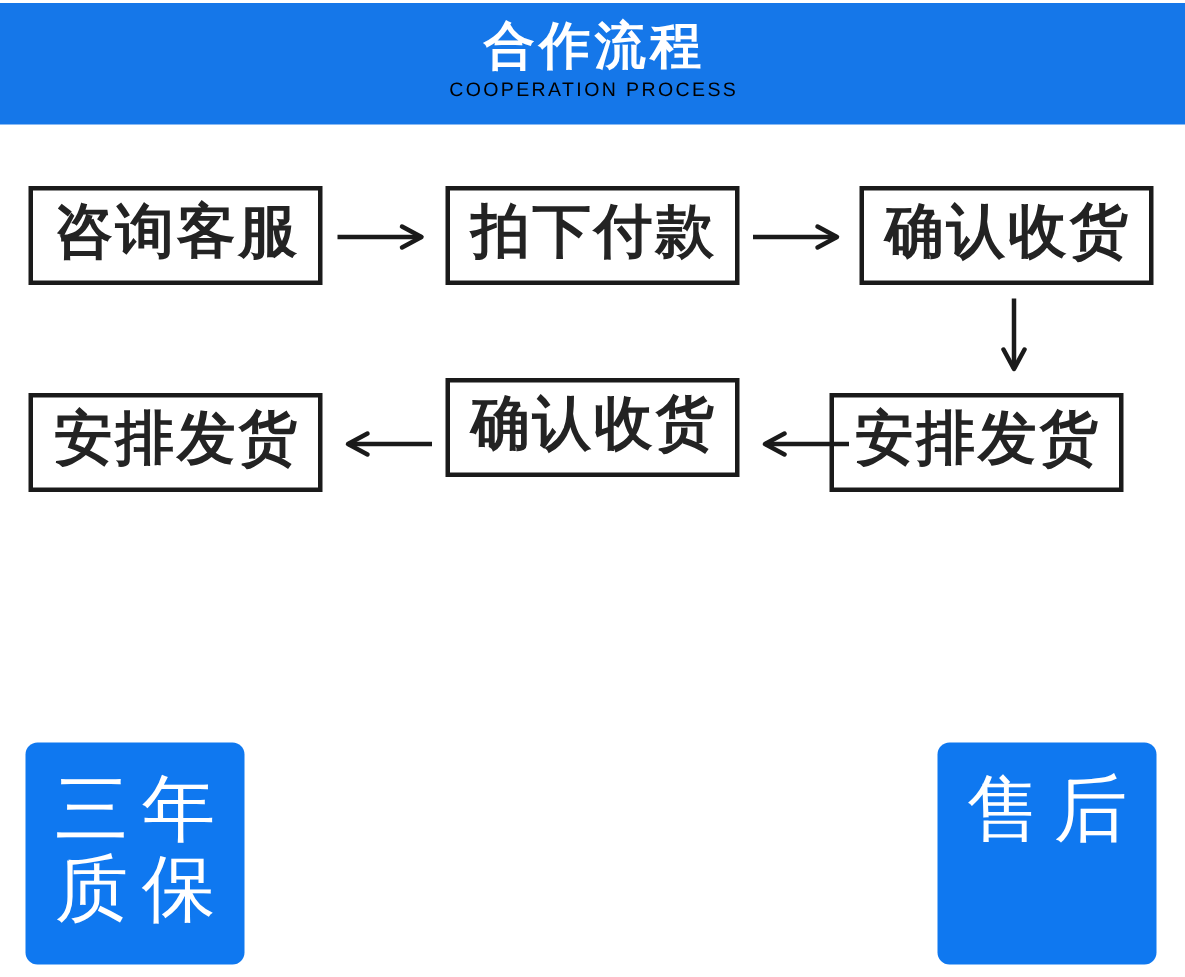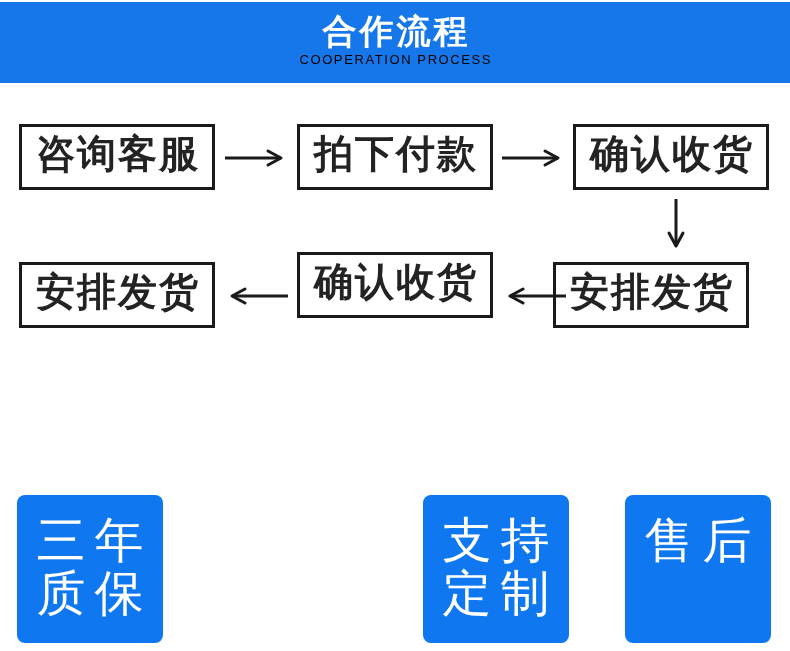--- a/index.html
+++ b/index.html
@@ -144,21 +144,17 @@
     <line x1="502" y1="158" x2="558" y2="158" stroke="#1a1a1a" stroke-width="3" marker-end="url(#chev)"></line>
     <line x1="676" y1="199" x2="676" y2="246" stroke="#1a1a1a" stroke-width="3" marker-end="url(#chev)"></line>
     <line x1="566" y1="296" x2="510" y2="296" stroke="#1a1a1a" stroke-width="3" marker-end="url(#chev)"></line>
     <line x1="288" y1="296" x2="232" y2="296" stroke="#1a1a1a" stroke-width="3" marker-end="url(#chev)"></line>
   </svg>
 
   <div class="badge bpos-1">
     <div class="badge-line">三年</div>
     <div class="badge-line">质保</div>
   </div>
-  <div class="badge bpos-3">
-    <div class="badge-line">支持</div>
-    <div class="badge-line">定制</div>
-  </div>
   <div class="badge bpos-4">
     <div class="badge-line">售后</div>
   </div>
 
 </div>
 
 </body></html>

